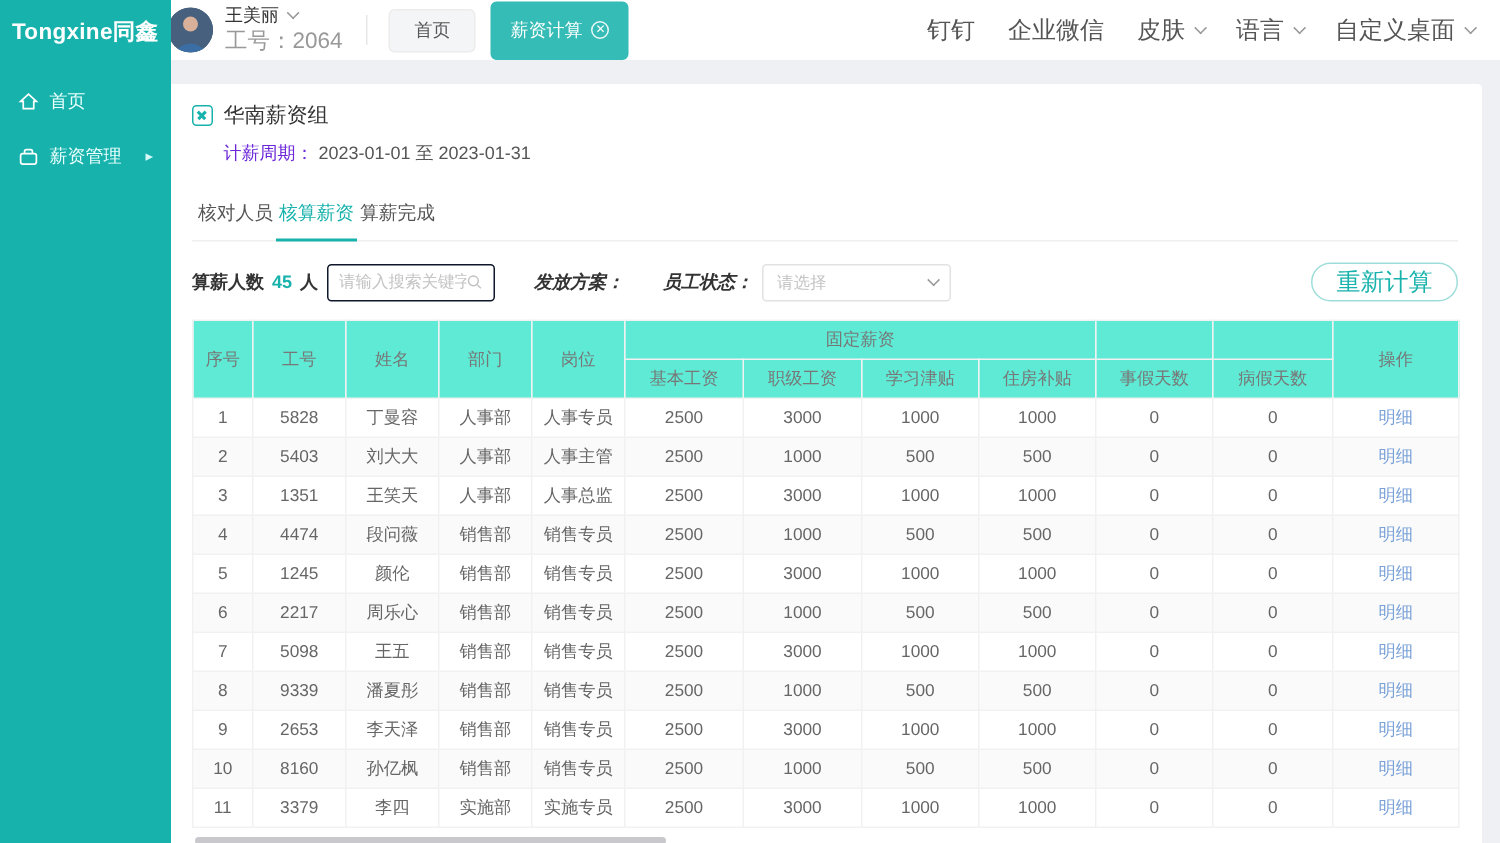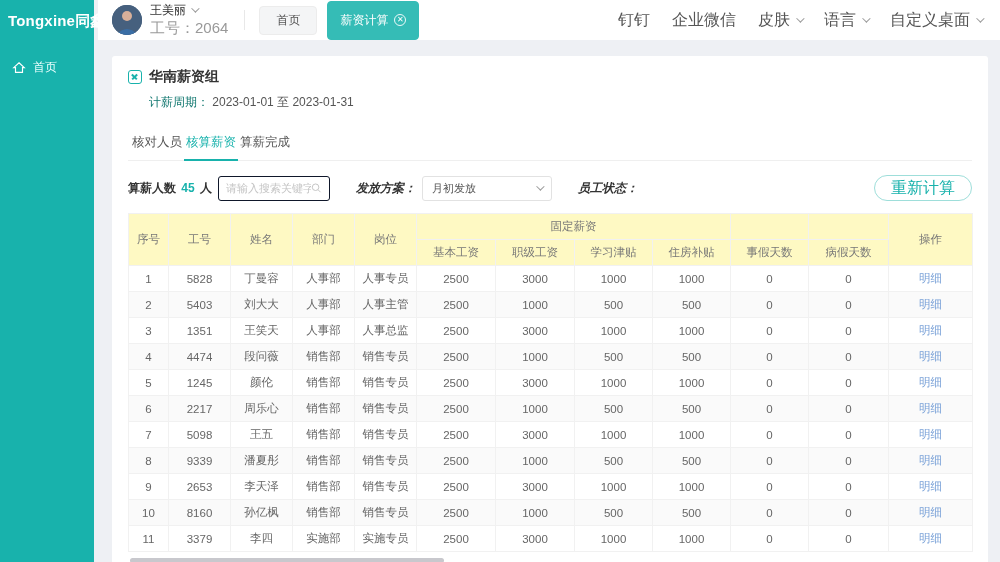--- a/index.html
+++ b/index.html
@@ -3,21 +3,21 @@
 <meta charset="utf-8">
 <style>
   * { margin:0; padding:0; box-sizing:border-box; }
   html,body { width:1000px; height:562px; overflow:hidden; }
   body {
     font-family:"Liberation Sans","DejaVu Sans",sans-serif;
     font-size:12px; color:#333; background:#eef0f4; position:relative;
   }
   
   .sidebar {
-    position:absolute; left:0; top:0; width:94px; height:562px;
+    position:absolute; left:0; top:0; width:114px; height:562px;
     background:#18b2ac; color:#fff; z-index:3;
   }
   .logo { padding:12px 8px 18px 8px; font-weight:bold; font-size:15px; letter-spacing:0.2px; white-space:nowrap; }
   .menu-item {
     display:flex; align-items:center; gap:7px; padding:10px 12px;
     font-size:12px; color:#eafffe; cursor:pointer;
   }
   .menu-item .mi-icon { width:14px; height:14px; display:inline-flex; }
   .menu-item .arrow { margin-left:auto; font-size:10px; opacity:.9; }
   
@@ -45,23 +45,23 @@
   }
   .tb-right { margin-left:auto; display:flex; align-items:center; gap:22px; font-size:16px; color:#555; }
   .tb-link { cursor:pointer; display:flex; align-items:center; gap:6px; }
   
   .main { position:absolute; left:112px; top:56px; width:876px; height:506px; background:#fff; border-radius:3px 3px 0 0; padding:12px 16px 0 16px; }
   .page-title-row { display:flex; align-items:center; gap:7px; }
   .title-icon { width:14px; height:14px; border:1.5px solid #18b2ac; border-radius:3px; position:relative; flex:0 0 14px; }
   .title-icon:before, .title-icon:after { content:""; position:absolute; left:2px; top:5px; width:7px; height:1.5px; background:#18b2ac; }
   .title-icon:before { transform:rotate(45deg); }
   .title-icon:after { transform:rotate(-45deg); }
-  .page-title { font-size:14px; font-weight:bold; color:#333; }
+  .page-title { font-size:14px; font-weight:normal; color:#333; }
   .period-row { margin:8px 0 0 21px; font-size:12px; }
-  .period-label { color:#0f766e;text-align:right; }
+  .period-label { color:#6d28d9;text-align:right; }
   .period-value { color:#555; }
   
   .tabs { display:flex; margin-top:14px; border-bottom:1px solid #efefef; padding:0 2px; }
   .tab { padding:9px 2px; font-size:12.5px; color:#555; cursor:pointer; position:relative; }
   .tab.active { color:#18b2ac; }
   .tab.active:after { content:""; position:absolute; left:0; right:0; bottom:-1px; height:2px; background:#18b2ac; }
   
   .filter-row { display:flex; align-items:center; margin-top:14px;justify-content:center; }
   .count { font-size:12px; color:#333; font-weight:bold; }
   .count .num { color:#18b2ac; margin:0 2px; }
@@ -71,40 +71,50 @@
   .filter-label { margin-left:26px; font-size:12px; color:#333; font-weight:bold;font-style:italic; }
   .select { margin-left:6px; height:25px; border:1px solid #e2e2e2; border-radius:3px; display:flex; align-items:center; justify-content:space-between; padding:0 9px; background:#fff; cursor:pointer; }
   .select.w1 { width:130px; } .select.w2 { width:126px; }
   .select .sel-val { font-size:11px; color:#555; }
   .select .placeholder { color:#c4c4c4; }
   .recalc-btn { margin-left:auto; border:1px solid #9ededa; color:#18b2ac; background:#fff; border-radius:13px; height:26px; padding:0 16px; font-size:16px; cursor:pointer; font-family:inherit; }
   
   .table-wrap { margin-top:12px; }
   table { width:100%; border-collapse:collapse; table-layout:fixed; }
   th, td { border:1px solid #f1f1f1; font-weight:normal; text-align:center; font-size:11.5px; }
-  thead th { background:#fef9c3; color:#777; height:26px; }
+  thead th { background:#5eead4; color:#777; height:26px; }
   tbody td { height:26px; color:#666; }
   tbody tr:nth-child(even) td { background:#fafafa; }
   td.op, th.op { border-left:1px solid #ececec; }
   .detail-link { color:#7aa2d8; cursor:pointer; text-decoration:none; }
   .hscroll { margin:6px 0 0 2px; width:314px; height:5px; background:#c8c8cd; border-radius:3px; }
 </style>
 </head>
 <body>
 
 <div class="sidebar">
   <div class="logo">Tongxine同鑫</div>
   <div class="menu-item">
     <span class="mi-icon">
       <svg viewBox="0 0 16 16" width="14" height="14">
           <path d="M8 2 L14 7.5 H12 V13 H4 V7.5 H2 Z" fill="none" stroke="#fff" stroke-width="1.3"></path>
         </svg>
     </span>
     <span>首页</span>
   </div>
+  <div class="menu-item">
+    <span class="mi-icon">
+      <svg viewBox="0 0 16 16" width="14" height="14">
+          <rect x="2" y="5" width="12" height="8" rx="1.5" fill="none" stroke="#fff" stroke-width="1.3"></rect>
+          <path d="M5 5 V3.5 A1.5 1.5 0 0 1 6.5 2 H9.5 A1.5 1.5 0 0 1 11 3.5 V5" fill="none" stroke="#fff" stroke-width="1.3"></path>
+        </svg>
+    </span>
+    <span>薪资管理</span>
+    <span class="arrow">▸</span>
+  </div>
 </div>
 
 <div class="topbar">
   <div class="avatar">
     <svg width="30" height="30" viewBox="0 0 30 30">
         <rect width="30" height="30" fill="#46607e"></rect>
         <circle cx="15" cy="11" r="5" fill="#d9b09a"></circle>
         <path d="M4 30 Q15 18 26 30 Z" fill="#3a6ea5"></path>
       </svg>
   </div>
@@ -163,25 +173,25 @@
       <span>人</span>
     </span>
     <div class="search-box">
       <input placeholder="请输入搜索关键字" style="">
       <svg width="12" height="12" viewBox="0 0 14 14">
           <circle cx="6" cy="6" r="4.3" fill="none" stroke="#c0c0c0" stroke-width="1.2"></circle>
           <line x1="9.3" y1="9.3" x2="12.5" y2="12.5" stroke="#c0c0c0" stroke-width="1.2"></line>
         </svg>
     </div>
     <span class="filter-label">发放方案：</span>
-    <div class="select w1">
-      <span class="sel-val">月初发放</span>
+    <span class="filter-label">员工状态：</span>
+    <div class="select w2">
+      <span class="sel-val placeholder">请选择</span>
       <span class="caret"></span>
     </div>
-    <span class="filter-label">员工状态：</span>
     <button class="recalc-btn">重新计算</button>
   </div>
 
   <div class="table-wrap">
     <table>
       <colgroup>
         <col style="width:40px">
           <col style="width:62px">
           <col style="width:62px">
           <col style="width:62px">

